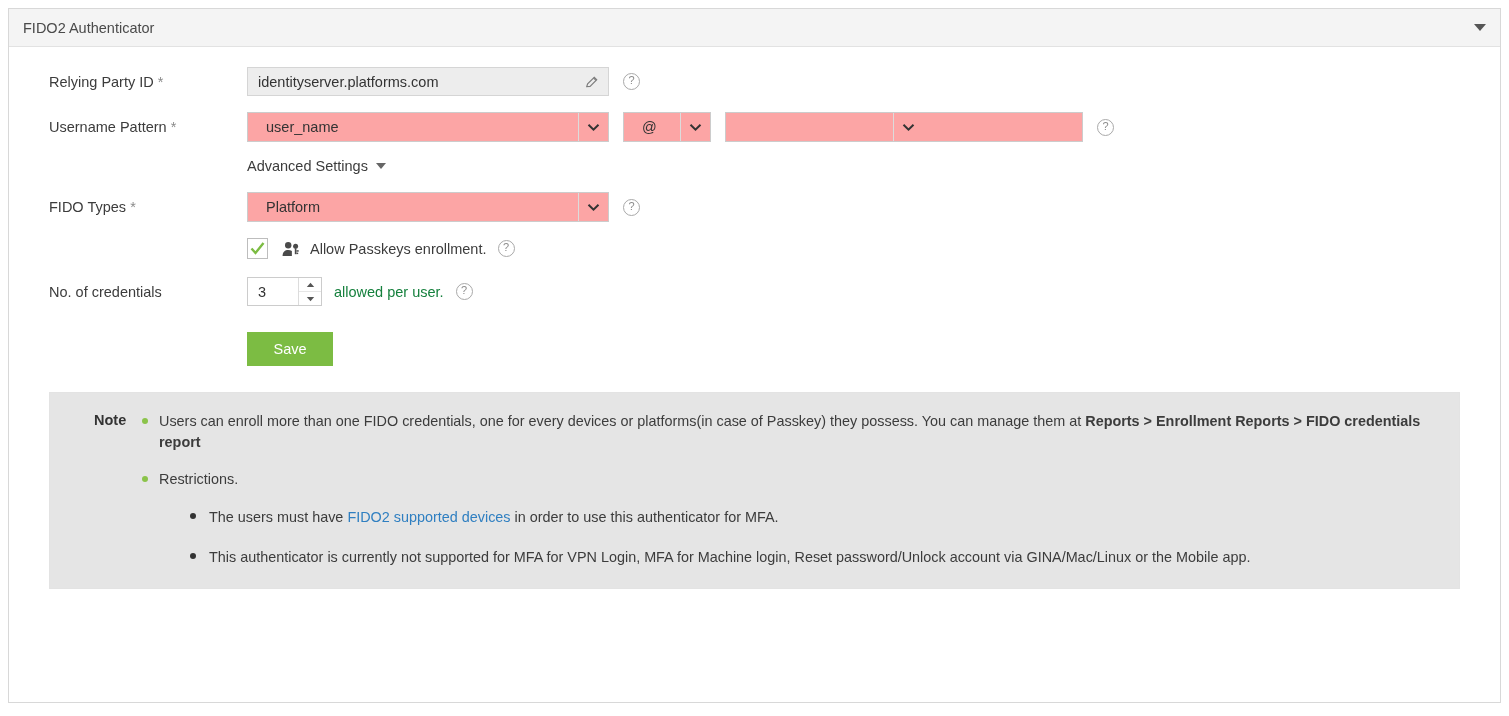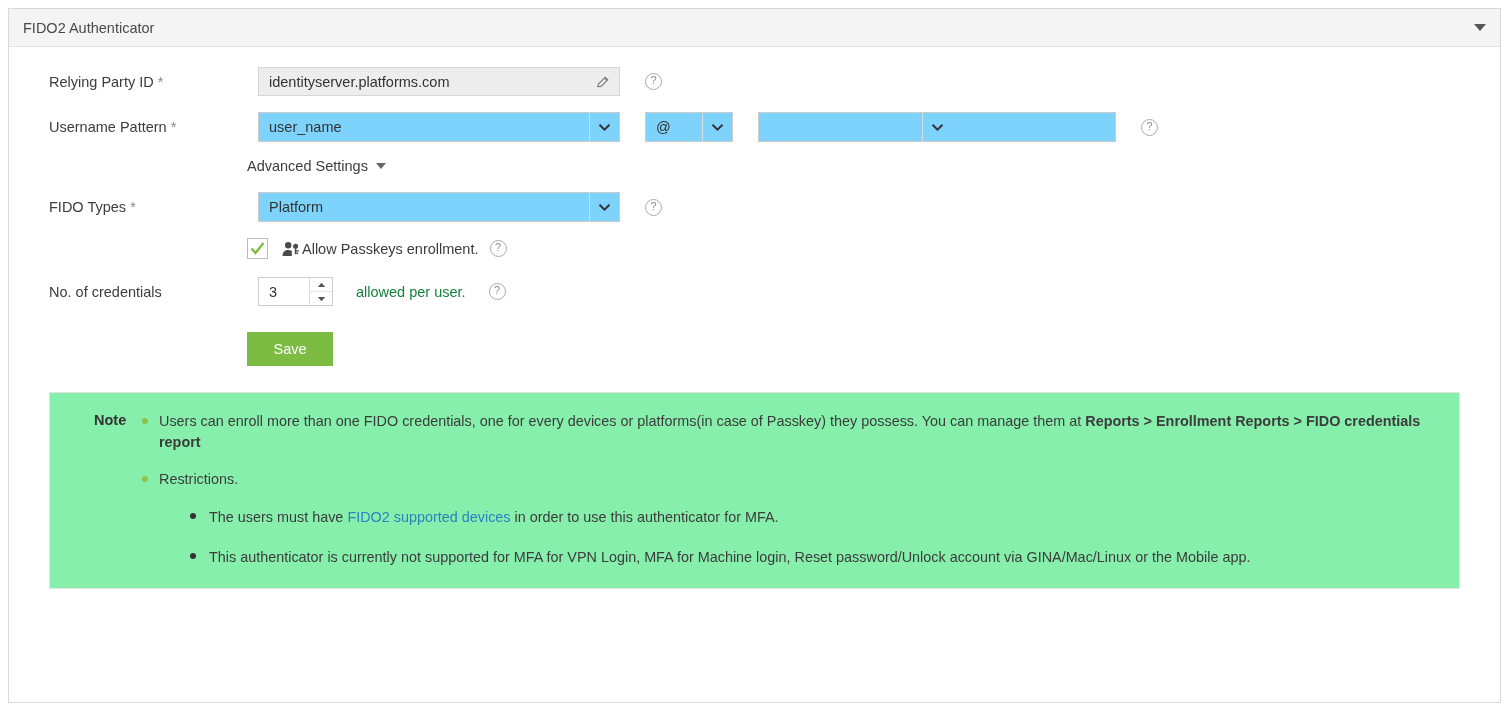--- a/index.html
+++ b/index.html
@@ -50,21 +50,20 @@
 
   .form-area {
     padding: 20px 0 0 0;
   }
 
   .row {
     display: flex;
     align-items: center;
     margin-bottom: 16px;
     padding-left: 40px;
-    gap: 11px;
   }
   .label {
     width: 198px;
     font-size: 14.5px;
     color: #3c3c3c;
     flex-shrink: 0;
   }
   .req {
     color: #8a8a8a;
   }
@@ -90,25 +89,26 @@
     display: flex;
     align-items: center;
     justify-content: center;
     cursor: pointer;
   }
 
   
   .select {
     height: 30px;
     border: 1px solid #cccccc;
-    background: #7dd3fc;
-    display: flex;
-    align-items: center;
-    box-sizing: border-box;
-    cursor: pointer;
+    background: #fca5a5;
+    display: flex;
+    align-items: center;
+    box-sizing: border-box;
+    cursor: pointer;
+    padding-left: 8px;
   }
   .select .sel-text {
     flex: 1;
     padding-left: 10px;
     font-size: 14.5px;
     color: #333333;
     white-space: nowrap;
     overflow: hidden;
   }
   .select .sel-arrow {
@@ -181,21 +181,21 @@
     flex-shrink: 0;
   }
   .checkbox svg { position: absolute; left: 1px; top: 1px; }
   .passkey-icon {
     margin-left: 14px;
     color: #4a4a4a;
     display: flex;
     align-items: center;
   }
   .checkbox-label {
-    margin-left: 2px;
+    margin-left: 10px;
     font-size: 14.5px;
     color: #3c3c3c;
   }
   .checkbox-row .help-icon { margin-left: 11px; }
 
   
   .num-wrap {
     display: flex;
     align-items: stretch;
     width: 75px;
@@ -246,21 +246,21 @@
     color: #ffffff;
     border: none;
     font-size: 14.5px;
     font-family: "Liberation Sans", sans-serif;
     cursor: pointer;
   }
 
   .note-box {
     margin: 0 40px 0 40px;
     border: 1px solid #e3e3e3;
-    background: #86efac;
+    background: #e5e5e5;
     padding: 18px 20px 20px 20px;
     box-sizing: border-box;
   }
   .note-flex { display: flex; }
   .note-title {
     font-weight: bold;
     font-size: 14.5px;
     color: #333;
     width: 72px;
     flex-shrink: 0;

